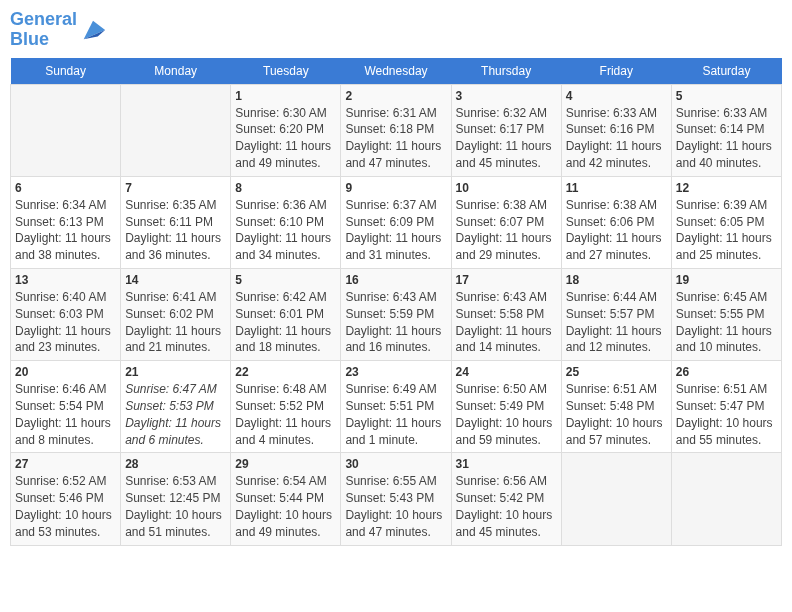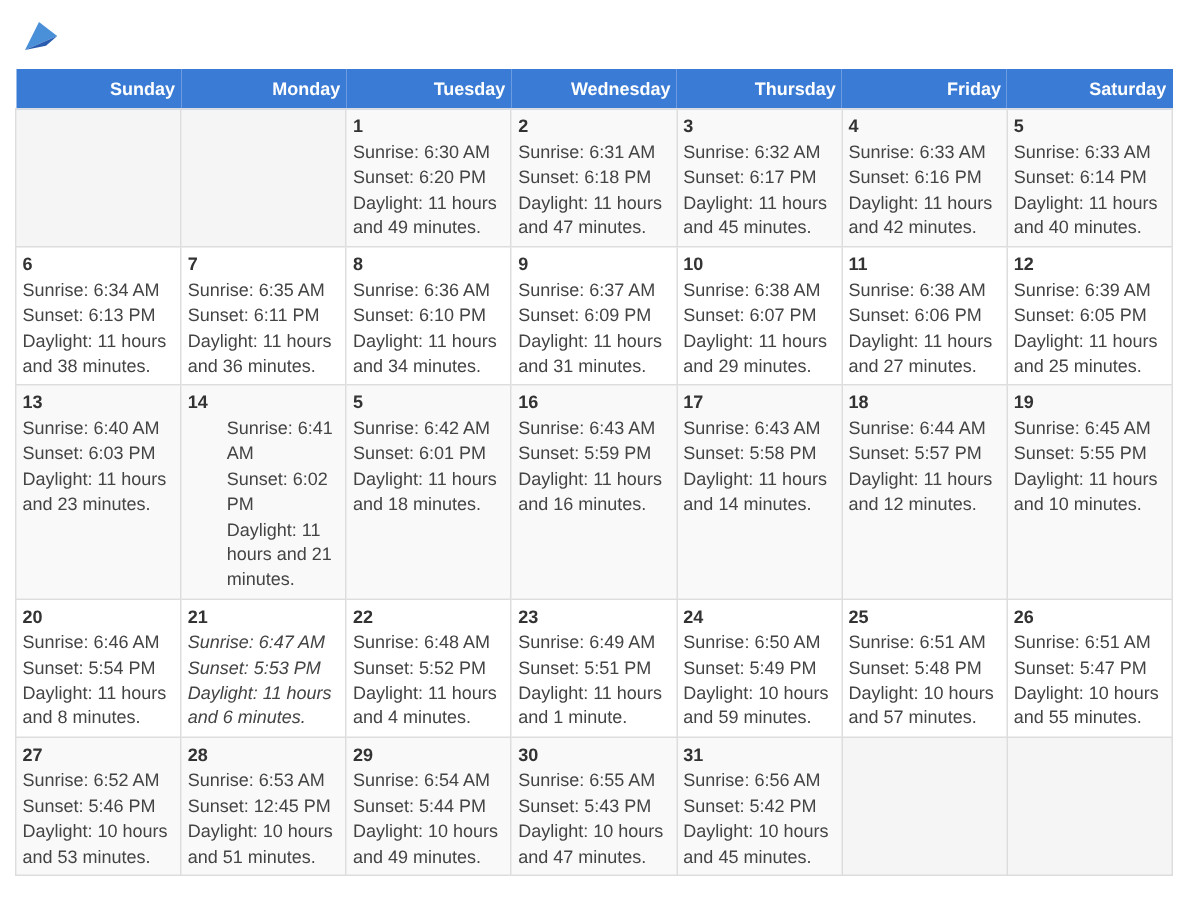--- a/index.html
+++ b/index.html
@@ -48,23 +48,23 @@
     }
     table {
       width: 100%;
       border-collapse: collapse;
       font-size: 11px;
     }
     thead tr th {
       background-color: #3a7bd5;
       color: #fff;
       padding: 6px 4px;
-      text-align: right;
+      text-align: center;
       font-size: 12px;
-      font-weight: bold;
+      font-weight: normal;
     }
     tbody tr td {
       border: 1px solid #ddd;
       vertical-align: top;
       padding: 4px;
       height: 82px;
       width: calc(100% / 7);
       color: #333;
     }
     tbody tr:nth-child(odd) td {
@@ -86,20 +86,26 @@
     }
     .empty-cell {
       background-color: #f5f5f5 !important;
     }
   </style>
 </head>
 <body>
 
 <div class="header">
   <div class="logo">
+    <div>
+      <div class="logo-text">
+        <span>General</span><br>
+        <span style="color:#4a90d9;">Blue</span>
+      </div>
+    </div>
     <svg class="logo-icon" viewBox="0 0 30 30" xmlns="http://www.w3.org/2000/svg">
       <polygon points="5,25 15,5 28,15" fill="#4a90d9"></polygon>
       <polygon points="5,25 20,22 28,15" fill="#2a5db0"></polygon>
     </svg>
   </div>
   <div class="title-block">
     <div class="month-title"></div>
     <div class="location"></div>
   </div>
 </div>
@@ -197,21 +203,21 @@
       </tr>
       <tr>
         <td>
           <span class="day-number">13</span>
           <div class="day-info" style="white-space: pre-line;">Sunrise: 6:40 AM
 Sunset: 6:03 PM
 Daylight: 11 hours and 23 minutes.</div>
         </td>
         <td>
           <span class="day-number">14</span>
-          <div class="day-info" style="white-space: pre-line; margin-left: 26px;">Sunrise: 6:41 AM
+          <div class="day-info" style="white-space: pre-line;">Sunrise: 6:41 AM
 Sunset: 6:02 PM
 Daylight: 11 hours and 21 minutes.</div>
         </td>
         <td>
           <span class="day-number">5</span>
           <div class="day-info" style="white-space: pre-line;">Sunrise: 6:42 AM
 Sunset: 6:01 PM
 Daylight: 11 hours and 18 minutes.</div>
         </td>
         <td>

